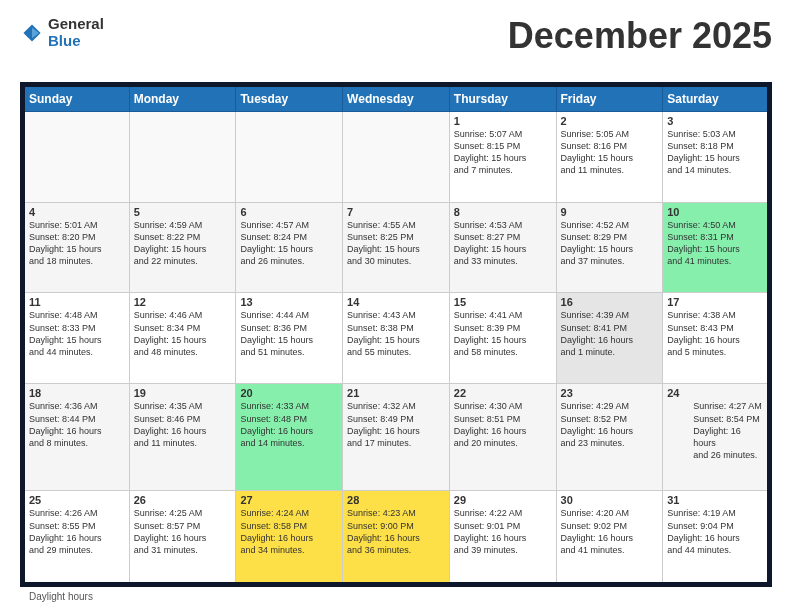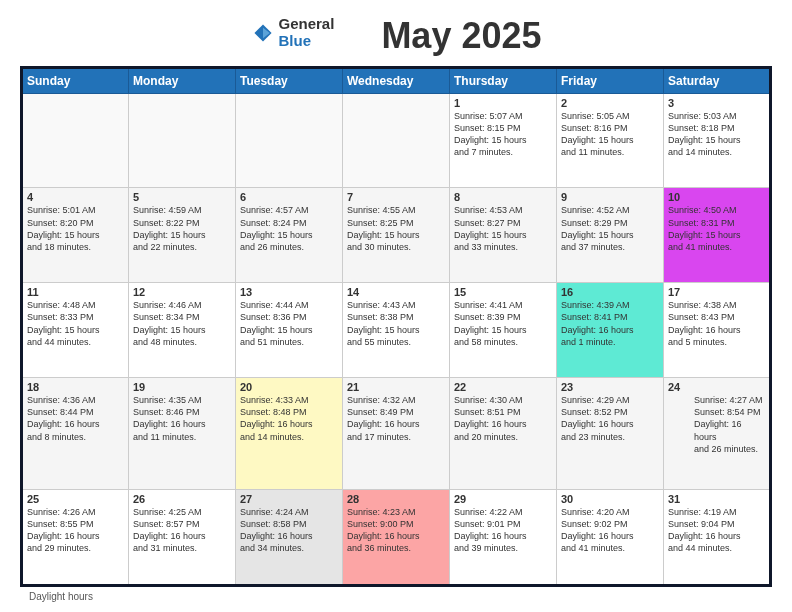--- a/index.html
+++ b/index.html
@@ -13,22 +13,22 @@
     .page {
       width: 792px;
       height: 612px;
       padding: 16px 20px 10px 20px;
       display: flex;
       flex-direction: column;
     }
     .header {
       display: flex;
       align-items: flex-start;
-      justify-content: center;
-      margin-bottom: 10px;
+      justify-content: space-between;
+      margin-bottom: 26px;
       gap: 47px;
     }
     .logo {
       display: flex;
       align-items: center;
       gap: 4px;
     }
     .logo-text {
       display: flex;
       flex-direction: column;
@@ -56,21 +56,21 @@
       font-weight: bold;
       color: #333;
       line-height: 1.1;
     }
     .subtitle {
       font-size: 14px;
       color: #333;
     }
     .calendar {
       flex: 1;
-      border: 3px solid #0f172a;
+      border: 5px solid #0f172a;
       border-collapse: collapse;
       width: 100%;
       table-layout: fixed;
     }
     .calendar th {
       background: #2272b8;
       color: #fff;
       font-size: 12px;
       font-weight: bold;
       padding: 5px 4px;
@@ -122,21 +122,21 @@
       <svg class="logo-icon" viewBox="0 0 28 28" xmlns="http://www.w3.org/2000/svg">
         <polygon points="14,4 24,14 14,24 4,14" fill="#2272b8"></polygon>
         <polygon points="14,8 22,14 14,20" fill="#5ba3d9"></polygon>
       </svg>
       <div class="logo-text">
         <span class="logo-general">General</span>
         <span class="logo-blue">Blue</span>
       </div>
     </div>
     <div class="title-block">
-      <div class="main-title">May 2025</div>
+      <div class="main-title">December 2025</div>
     </div>
   </div>
 
   <table class="calendar">
     <thead>
       <tr>
         <th>Sunday</th>
         <th>Monday</th>
         <th>Tuesday</th>
         <th>Wednesday</th>
@@ -209,21 +209,21 @@
 Daylight: 15 hours
 and 33 minutes.</div>
           </td>
           <td style="background: rgb(245, 245, 245);">
             <span class="day-num">9</span>
             <div class="day-info" style="white-space: pre-line;">Sunrise: 4:52 AM
 Sunset: 8:29 PM
 Daylight: 15 hours
 and 37 minutes.</div>
           </td>
-          <td style="background: #d946ef;">
+          <td style="background: #86efac;">
             <span class="day-num">10</span>
             <div class="day-info" style="white-space: pre-line;">Sunrise: 4:50 AM
 Sunset: 8:31 PM
 Daylight: 15 hours
 and 41 minutes.</div>
           </td>
         </tr>
         <tr>
           <td style="background: rgb(255, 255, 255);">
             <span class="day-num">11</span>
@@ -253,21 +253,21 @@
 Daylight: 15 hours
 and 55 minutes.</div>
           </td>
           <td style="background: rgb(255, 255, 255);">
             <span class="day-num">15</span>
             <div class="day-info" style="white-space: pre-line;">Sunrise: 4:41 AM
 Sunset: 8:39 PM
 Daylight: 15 hours
 and 58 minutes.</div>
           </td>
-          <td style="background: #5eead4;">
+          <td style="background: #e5e5e5;">
             <span class="day-num">16</span>
             <div class="day-info" style="white-space: pre-line;">Sunrise: 4:39 AM
 Sunset: 8:41 PM
 Daylight: 16 hours
 and 1 minute.</div>
           </td>
           <td style="background: rgb(255, 255, 255);">
             <span class="day-num">17</span>
             <div class="day-info" style="white-space: pre-line;">Sunrise: 4:38 AM
 Sunset: 8:43 PM
@@ -283,21 +283,21 @@
 Daylight: 16 hours
 and 8 minutes.</div>
           </td>
           <td style="background: rgb(245, 245, 245);">
             <span class="day-num">19</span>
             <div class="day-info" style="white-space: pre-line;">Sunrise: 4:35 AM
 Sunset: 8:46 PM
 Daylight: 16 hours
 and 11 minutes.</div>
           </td>
-          <td style="background: #fef9c3;">
+          <td style="background: #86efac;">
             <span class="day-num">20</span>
             <div class="day-info" style="white-space: pre-line;">Sunrise: 4:33 AM
 Sunset: 8:48 PM
 Daylight: 16 hours
 and 14 minutes.</div>
           </td>
           <td style="background: rgb(245, 245, 245);">
             <span class="day-num">21</span>
             <div class="day-info" style="white-space: pre-line;">Sunrise: 4:32 AM
 Sunset: 8:49 PM
@@ -334,28 +334,28 @@
 Daylight: 16 hours
 and 29 minutes.</div>
           </td>
           <td style="background: rgb(255, 255, 255);">
             <span class="day-num">26</span>
             <div class="day-info" style="white-space: pre-line;">Sunrise: 4:25 AM
 Sunset: 8:57 PM
 Daylight: 16 hours
 and 31 minutes.</div>
           </td>
-          <td style="background: #e5e5e5;">
+          <td style="background: #fde047;">
             <span class="day-num">27</span>
             <div class="day-info" style="white-space: pre-line;">Sunrise: 4:24 AM
 Sunset: 8:58 PM
 Daylight: 16 hours
 and 34 minutes.</div>
           </td>
-          <td style="background: #fca5a5;">
+          <td style="background: #fde047;">
             <span class="day-num">28</span>
             <div class="day-info" style="white-space: pre-line;">Sunrise: 4:23 AM
 Sunset: 9:00 PM
 Daylight: 16 hours
 and 36 minutes.</div>
           </td>
           <td style="background: rgb(255, 255, 255);">
             <span class="day-num">29</span>
             <div class="day-info" style="white-space: pre-line;">Sunrise: 4:22 AM
 Sunset: 9:01 PM

